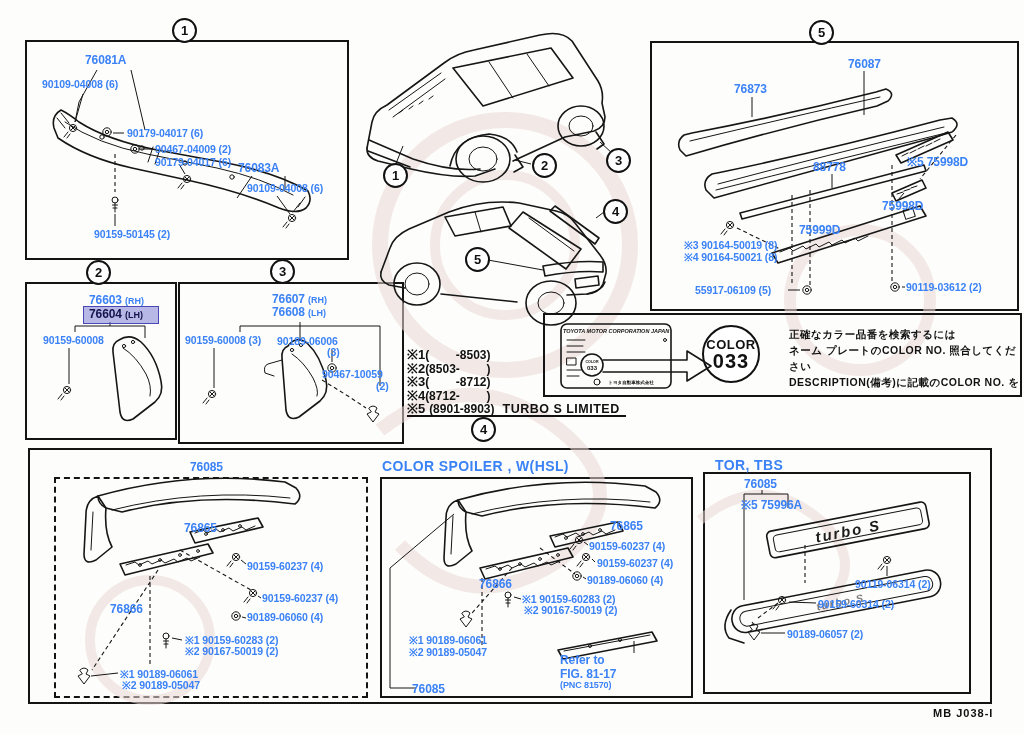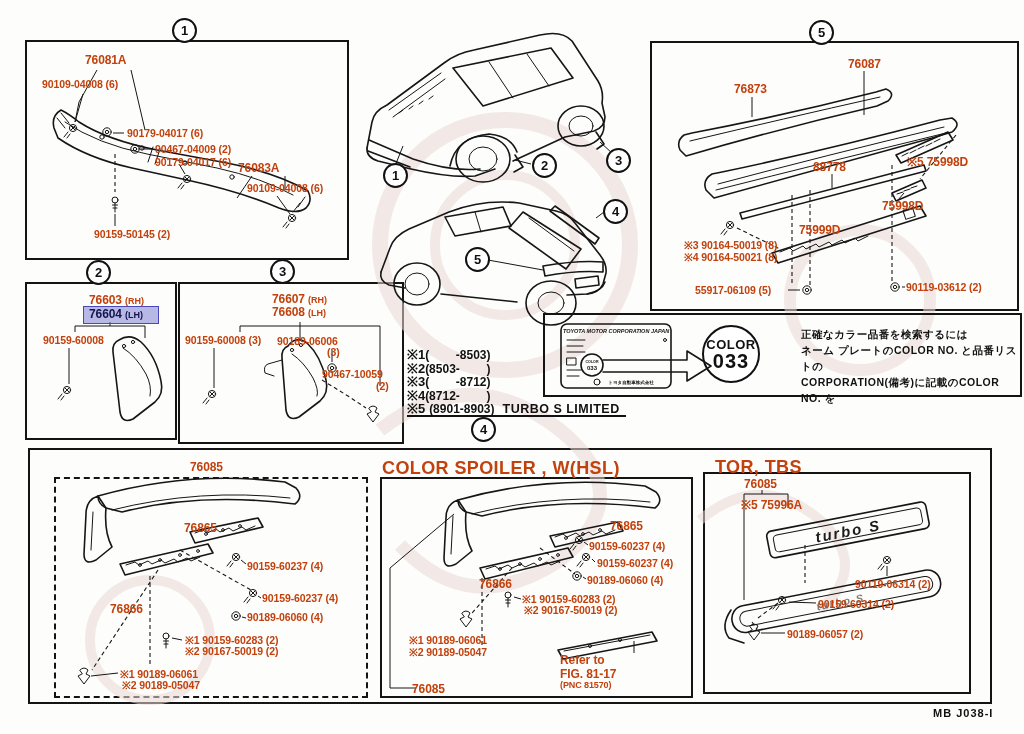--- a/index.html
+++ b/index.html
@@ -1,24 +1,24 @@
 <!DOCTYPE html>
 <html><head>
 <meta charset="utf-8">
 <style>
   html,body{margin:0;padding:0;background:#fff}
   #stage{position:relative;width:1024px;height:734px;background:#fdfdfc;overflow:hidden;
          font-family:"Liberation Sans",sans-serif;color:#111}
   .panel{position:absolute;border:2px solid #141414}
   .inbox{position:absolute;border:2px solid #141414}
   .dashbox{position:absolute;border:2px dashed #141414}
-  .lb{position:absolute;font:bold 10.5px/1.15 "Liberation Sans",sans-serif;color:#c2410c;
+  .lb{position:absolute;font:bold 10.5px/1.15 "Liberation Sans",sans-serif;color:#3b82f6;
       letter-spacing:-0.1px;white-space:nowrap;z-index:5}
   .pn{font-size:12px}
-  .hdr{font-size:18px;letter-spacing:.4px}
+  .hdr{font-size:14px;letter-spacing:.4px}
   .side{font-size:9px;letter-spacing:0}
   .circ{position:absolute;width:21px;height:21px;border:2px solid #111;border-radius:50%;
         background:#fff;display:flex;align-items:center;justify-content:center;
         font:bold 13px "Liberation Sans",sans-serif;z-index:6}
   .art{position:absolute;left:0;top:0;z-index:2}
   .s{stroke:#161616;fill:none;stroke-width:1.6;stroke-linejoin:round;stroke-linecap:round}
   .thin{stroke-width:1}
   .ld{stroke:#161616;fill:none;stroke-width:1}
   .dash{stroke:#161616;fill:none;stroke-width:1.1;stroke-dasharray:4 3}
   .wm{stroke:#ead9d4;fill:none;opacity:.55}
@@ -28,21 +28,21 @@
   .nrow{display:flex;align-items:baseline;height:13.6px}
   .nm{font:bold 13px "Liberation Sans",sans-serif}
   .rng{font:bold 12px "Liberation Sans",sans-serif;white-space:pre}
   .lim{font:bold 12.5px "Liberation Sans",sans-serif;margin-left:8px;letter-spacing:.5px}
   .row-u{border-bottom:2.2px solid #111;padding-bottom:2px;padding-right:6px}
   .colorbox{position:absolute;left:543px;top:313px;width:475px;height:80px;border:2px solid #141414;z-index:3}
   .bigcirc{position:absolute;left:157px;top:10px;width:54px;height:54px;border:2.5px solid #111;
            border-radius:50%;display:flex;flex-direction:column;align-items:center;justify-content:center;background:#fff}
   .bigcirc .t1{font:bold 13px "Liberation Sans",sans-serif;letter-spacing:.5px}
   .bigcirc .t2{font:bold 20px/0.95 "Liberation Sans",sans-serif;letter-spacing:1px}
-  .jp{position:absolute;left:256px;top:11px;font:bold 10.5px/16px "Liberation Sans",sans-serif;letter-spacing:.5px}
+  .jp{position:absolute;left:244px;top:11px;font:bold 10.5px/16px "Liberation Sans",sans-serif;letter-spacing:.5px}
   .decal{font:italic bold 15px "Liberation Sans",sans-serif;letter-spacing:2px;fill:#1c1c1c}
   .decal2{font:italic bold 11px "Liberation Sans",sans-serif;letter-spacing:1.5px;fill:#1c1c1c;opacity:.55}
   .platetxt{font:italic bold 5.5px "Liberation Sans",sans-serif;fill:#111}
   .platesm{font:bold 4.5px "Liberation Sans",sans-serif;fill:#111}
   .platec1{font:bold 3.6px "Liberation Sans",sans-serif;fill:#111}
   .platec2{font:bold 6px "Liberation Sans",sans-serif;fill:#111}
   .footer{position:absolute;left:933px;top:707px;font:bold 11px "Liberation Sans",sans-serif;letter-spacing:1px;z-index:5}
 </style>
 </head>
 <body>
@@ -317,22 +317,22 @@
       <text class="platesm" x="72" y="64" text-anchor="middle">トヨタ自動車株式会社</text>
       <path class="s" d="M44,40 L128,40 L128,31 L152,46 L128,61 L128,52 L44,52" fill="#fff"></path>
       <circle class="s thin" cx="106" cy="20" r="1.5"></circle>
     </svg>
     <div class="bigcirc">
       <span class="t1">COLOR</span>
       <span class="t2">033</span>
     </div>
     <div class="jp">
       <div>正確なカラー品番を検索するには</div>
-      <div>ネーム プレートのCOLOR NO. と品番リストの</div>
-      <div>CORPORATION(備考)に記載のCOLOR NO. を</div>
+      <div>ネーム プレートのCOLOR NO. 照合してください</div>
+      <div>DESCRIPTION(備考)に記載のCOLOR NO. を</div>
     </div>
   </div>
 
   <div class="circ" style="left:471px;top:417px">
       <span>4</span>
     </div>
   <div class="panel" style="left:28px;top:448px;width:960px;height:252px">
     <div class="dashbox" style="left:24px;top:27px;width:310px;height:217px"></div>
     <div class="inbox" style="left:350px;top:27px;width:309px;height:217px"></div>
     <div class="inbox" style="left:673px;top:22px;width:264px;height:218px"></div>

